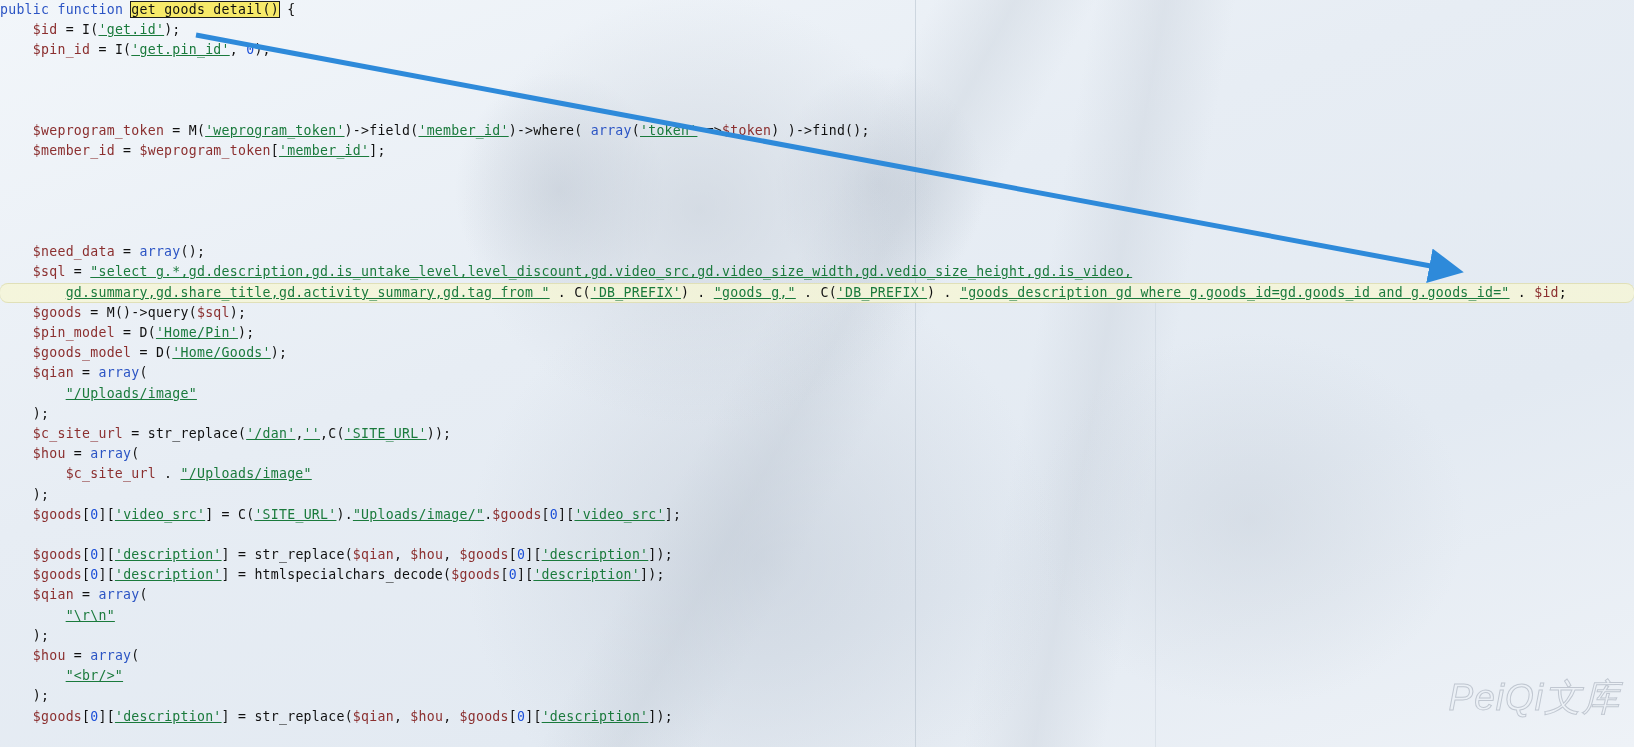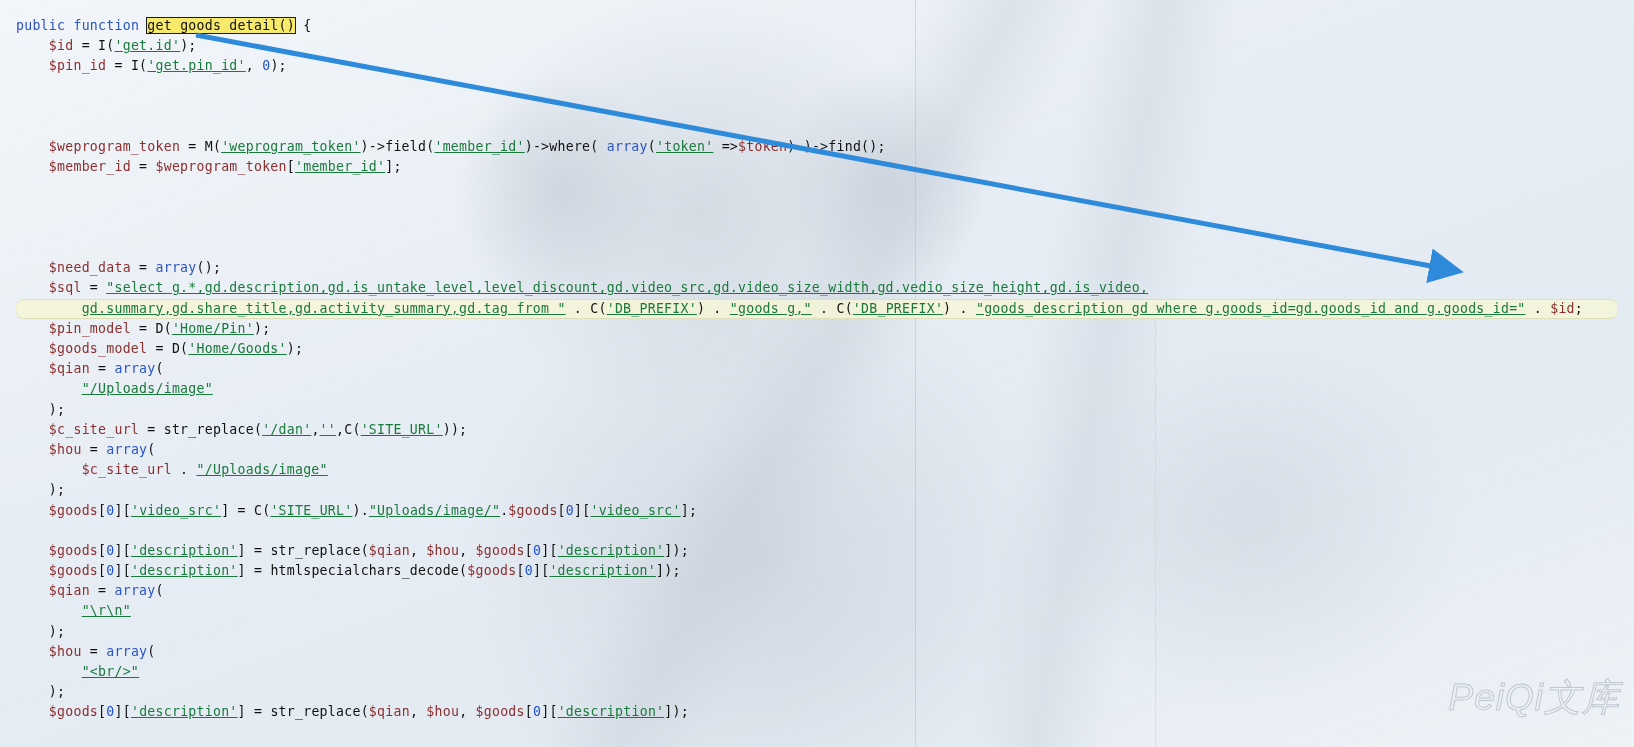--- a/index.html
+++ b/index.html
@@ -44,21 +44,21 @@
     width: 1px;
     background: rgba(176,187,200,0.5);
   }
   #backdrop .vline.a { left: 915px; }
   #backdrop .vline.b { left: 1155px; top: 300px; opacity: .5; }
 
   
   #code {
     position: absolute;
     inset: 0;
-    padding: 16px;
+    padding: 0;
   }
   .line {
     position: relative;
     height: 20.2px;
     line-height: 20.2px;
     font-size: 13.2px;
     white-space: pre;
     color: #1a1a1a;
     letter-spacing: 0.02em;
   }
@@ -125,20 +125,21 @@
       <div class="line"><span></span>&nbsp;</div>
       <div class="line"><span>    </span><span class="var">$weprogram_token</span><span class="pl"> = M(</span><span class="str">'weprogram_token'</span><span class="pl">)-&gt;field(</span><span class="str">'member_id'</span><span class="pl">)-&gt;where( </span><span class="arr">array</span><span class="pl">(</span><span class="str">'token'</span><span class="pl"> =&gt;</span><span class="var">$token</span><span class="pl">) )-&gt;find();</span></div>
       <div class="line"><span>    </span><span class="var">$member_id</span><span class="pl"> = </span><span class="var">$weprogram_token</span><span class="pl">[</span><span class="str">'member_id'</span><span class="pl">];</span></div>
       <div class="line"><span></span>&nbsp;</div>
       <div class="line"><span></span>&nbsp;</div>
       <div class="line"><span></span>&nbsp;</div>
       <div class="line"><span></span>&nbsp;</div>
       <div class="line"><span>    </span><span class="var">$need_data</span><span class="pl"> = </span><span class="arr">array</span><span class="pl">();</span></div>
       <div class="line"><span>    </span><span class="var">$sql</span><span class="pl"> = </span><span class="str">"select g.*,gd.description,gd.is_untake_level,level_discount,gd.video_src,gd.video_size_width,gd.vedio_size_height,gd.is_video,</span></div>
       <div class="line caret"><span>        </span><span class="str">gd.summary,gd.share_title,gd.activity_summary,gd.tag from "</span><span class="pl"> . C(</span><span class="str">'DB_PREFIX'</span><span class="pl">) . </span><span class="str">"goods g,"</span><span class="pl"> . C(</span><span class="str">'DB_PREFIX'</span><span class="pl">) . </span><span class="str">"goods_description gd where g.goods_id=gd.goods_id and g.goods_id="</span><span class="pl"> . </span><span class="var">$id</span><span class="pl">;</span></div>
+      <div class="line"><span>    </span><span class="var">$goods</span><span class="pl"> = M()-&gt;query(</span><span class="var">$sql</span><span class="pl">);</span></div>
       <div class="line"><span>    </span><span class="var">$pin_model</span><span class="pl"> = D(</span><span class="str">'Home/Pin'</span><span class="pl">);</span></div>
       <div class="line"><span>    </span><span class="var">$goods_model</span><span class="pl"> = D(</span><span class="str">'Home/Goods'</span><span class="pl">);</span></div>
       <div class="line"><span>    </span><span class="var">$qian</span><span class="pl"> = </span><span class="arr">array</span><span class="pl">(</span></div>
       <div class="line"><span>        </span><span class="str">"/Uploads/image"</span></div>
       <div class="line"><span>    </span><span class="pl">);</span></div>
       <div class="line"><span>    </span><span class="var">$c_site_url</span><span class="pl"> = str_replace(</span><span class="str">'/dan'</span><span class="pl">,</span><span class="str">''</span><span class="pl">,C(</span><span class="str">'SITE_URL'</span><span class="pl">));</span></div>
       <div class="line"><span>    </span><span class="var">$hou</span><span class="pl"> = </span><span class="arr">array</span><span class="pl">(</span></div>
       <div class="line"><span>        </span><span class="var">$c_site_url</span><span class="pl"> . </span><span class="str">"/Uploads/image"</span></div>
       <div class="line"><span>    </span><span class="pl">);</span></div>
       <div class="line"><span>    </span><span class="var">$goods</span><span class="pl">[</span><span class="num">0</span><span class="pl">][</span><span class="str">'video_src'</span><span class="pl">] = C(</span><span class="str">'SITE_URL'</span><span class="pl">).</span><span class="str">"Uploads/image/"</span><span class="pl">.</span><span class="var">$goods</span><span class="pl">[</span><span class="num">0</span><span class="pl">][</span><span class="str">'video_src'</span><span class="pl">];</span></div>

